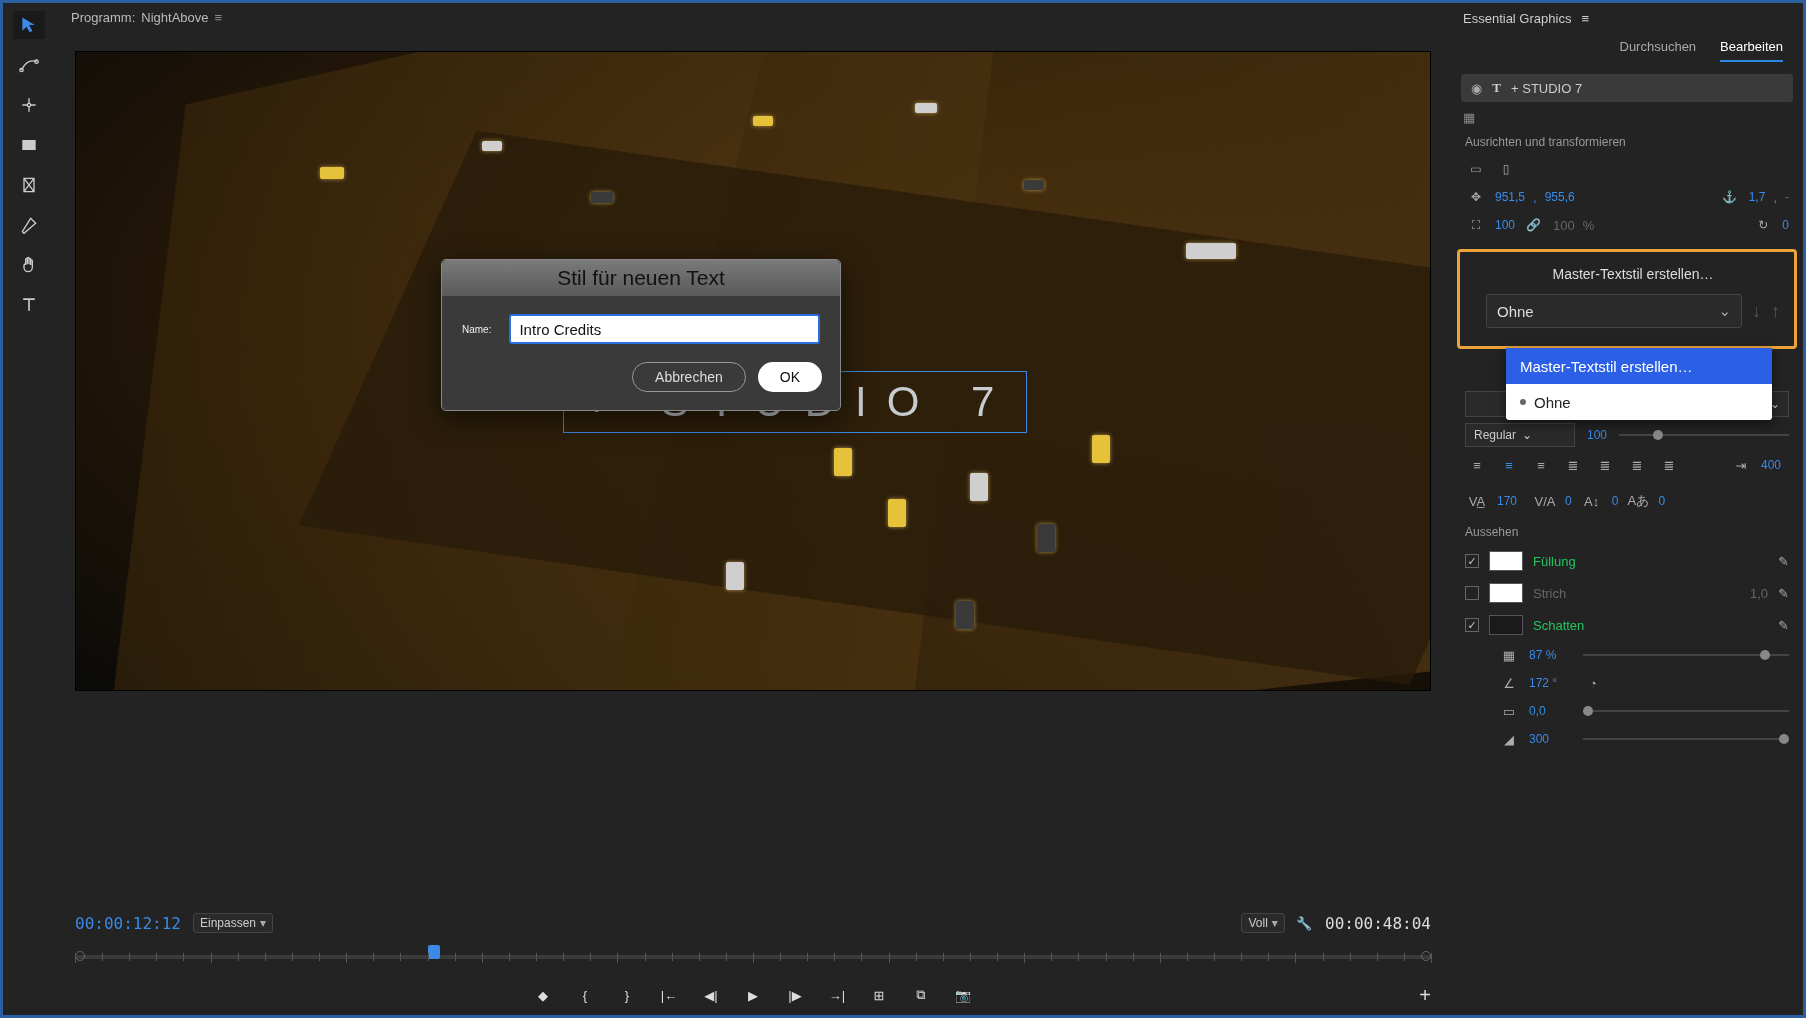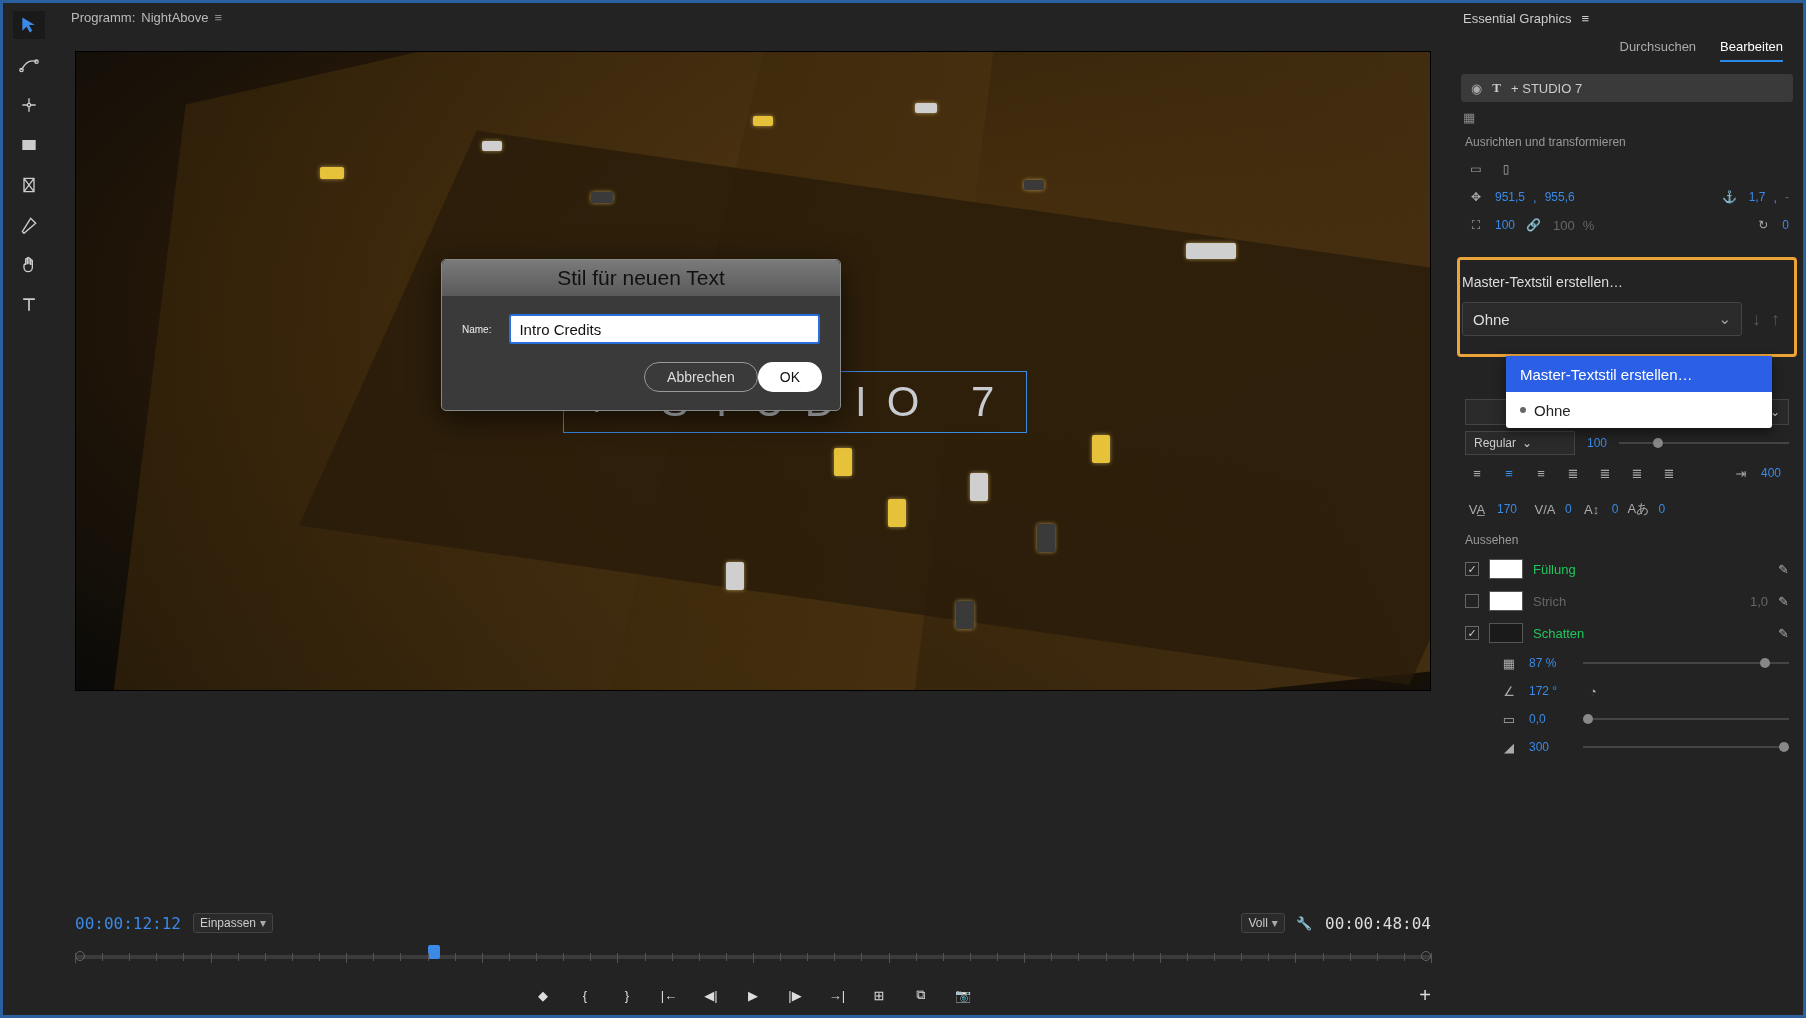--- a/index.html
+++ b/index.html
@@ -30,21 +30,21 @@
   .car.d { background:#3a3a3a; }
   .text-overlay { position:absolute; left:36%; top:50%; color:#c8cbd0; font-family: "Arial", sans-serif; font-weight:400; letter-spacing:20px; font-size:42px; border:1px solid #3a8ae6; padding:6px 12px 6px 20px; white-space:nowrap; }
   .text-overlay .handle { position:absolute; left:50%; top:50%; width:14px; height:14px; border:1px solid #3a8ae6; transform:translate(-50%,-50%); }
 
   
   .dialog { position:absolute; left:386px; top:228px; width:400px; background:#3a3a3a; border:1px solid #888; border-radius:5px; box-shadow:0 8px 30px rgba(0,0,0,0.6); }
   .dialog .titlebar { height:36px; background:linear-gradient(#7a7a7a,#5a5a5a); border-radius:5px 5px 0 0; display:flex; align-items:center; justify-content:center; font-size:21px; color:#111; }
   .dialog .body { padding:18px 20px 10px 20px; display:flex; align-items:center; gap:18px; }
   .dialog label { color:#eee; font-size:10px; }
   .dialog input { flex:1; height:30px; background:#fff; border:2px solid #2a6fdc; border-radius:3px; padding:0 8px; font-size:15px; color:#111; }
-  .dialog .buttons { display:flex; justify-content:flex-end; padding:8px 18px 18px 18px;align-items:flex-end; }
+  .dialog .buttons { display:flex; justify-content:flex-end; gap:12px; padding:8px 18px 18px 18px;align-items:flex-end; }
   .dialog button { height:30px; padding:0 22px; border-radius:15px; font-size:14px; cursor:pointer; }
   .dialog .cancel { background:#3a3a3a; border:1px solid #999; color:#ddd; }
   .dialog .ok { background:#fff; border:none; color:#111; font-weight:500; }
 
   
   .prog-footer { padding:0 20px; }
   .ftr-row1 { display:flex; align-items:center; gap:12px; height:32px; }
   .tc-cur { color:#3a8ae6; font-size:16px; font-family:monospace; }
   .fit-sel, .full-sel { background:#2a2a2a; border:1px solid #444; color:#ccc; font-size:12px; padding:2px 6px; border-radius:3px; }
   .spacer { flex:1; }
@@ -72,21 +72,21 @@
   .eg-filter { padding:4px 12px; color:#888; }
 
   .section-label { color:#999; font-size:12px; padding:6px 14px; }
   .align-row, .prop-row { display:flex; align-items:center; gap:8px; padding:4px 14px; }
   .icon-box { width:22px; height:20px; display:flex; align-items:center; justify-content:center; color:#aaa; font-size:12px; }
   .blue { color:#3a8ae6; }
   .mini-field { color:#3a8ae6; font-size:12px; }
   .dim { color:#666; }
 
   
-  .master-block { margin:18px 6px 0 6px; border:3px solid #eca33a; border-radius:4px; padding:14px 14px 18px 2px; position:relative; background:#232323; }
+  .master-block { margin:10px 6px 0 6px; border:3px solid #eca33a; border-radius:4px; padding:14px 14px 18px 26px; position:relative; background:#232323;text-align:center; }
   .master-title { color:#ddd; font-size:14px; margin-bottom:12px; }
   .style-sel-row { display:flex; align-items:center; gap:10px; }
   .style-select { flex:1; height:34px; background:#2a2a2a; border:1px solid #444; border-radius:3px; padding:0 10px; display:flex; align-items:center; justify-content:space-between; color:#ddd; font-size:15px; }
   .style-select .chev { color:#aaa; }
   .push-btn { color:#555; font-size:18px; }
   .dropdown { position:absolute; left:46px; top:96px; width:266px; background:#fff; border-radius:3px; box-shadow:0 4px 12px rgba(0,0,0,0.5); z-index:10; }
   .dropdown .opt { height:36px; display:flex; align-items:center; padding:0 14px; font-size:15px; color:#222; gap:8px; }
   .dropdown .opt.sel { background:#2a5fe6; color:#fff; }
   .dropdown .bullet { width:6px;height:6px;background:#666;border-radius:50%; display:inline-block; }
 

